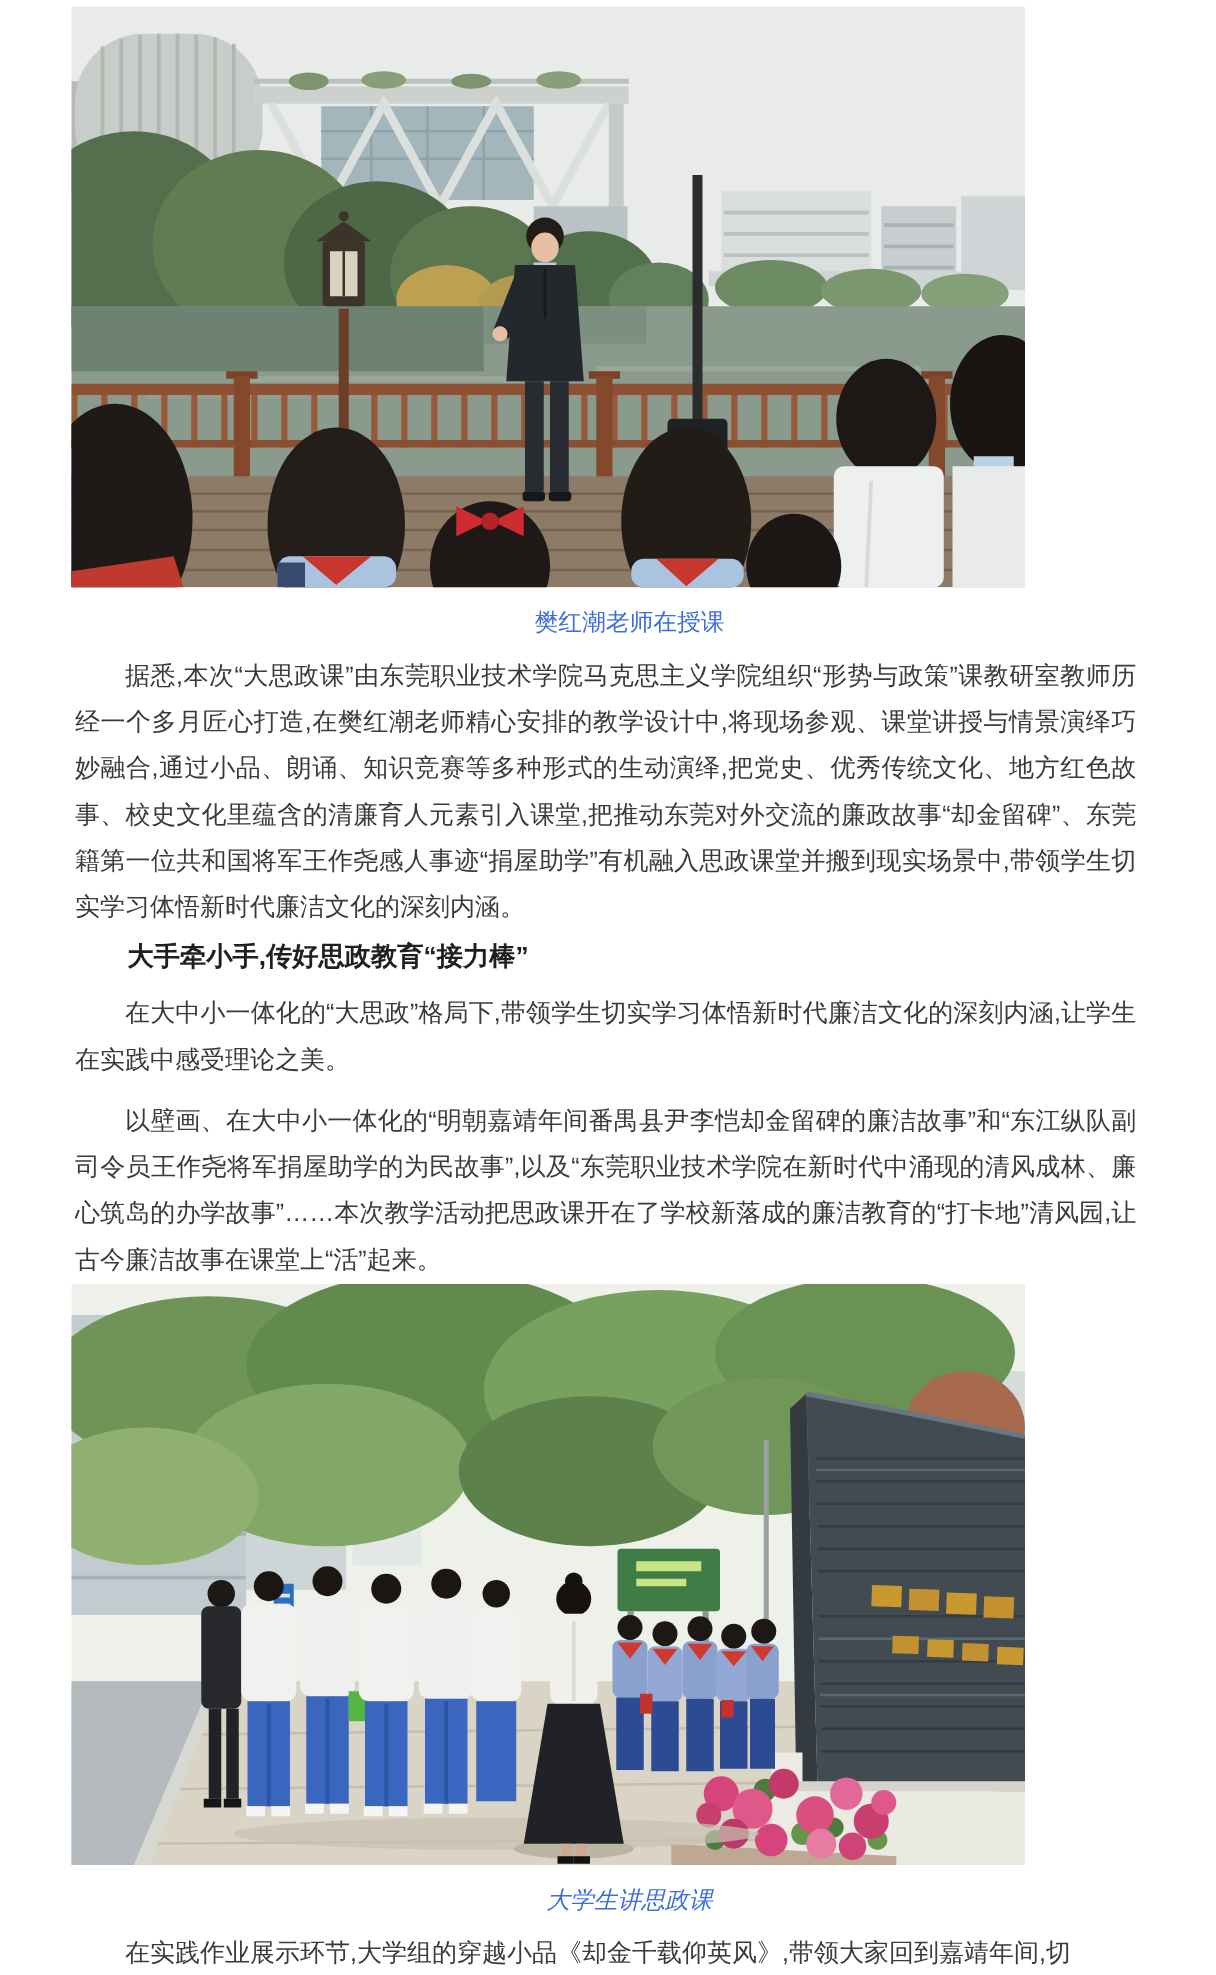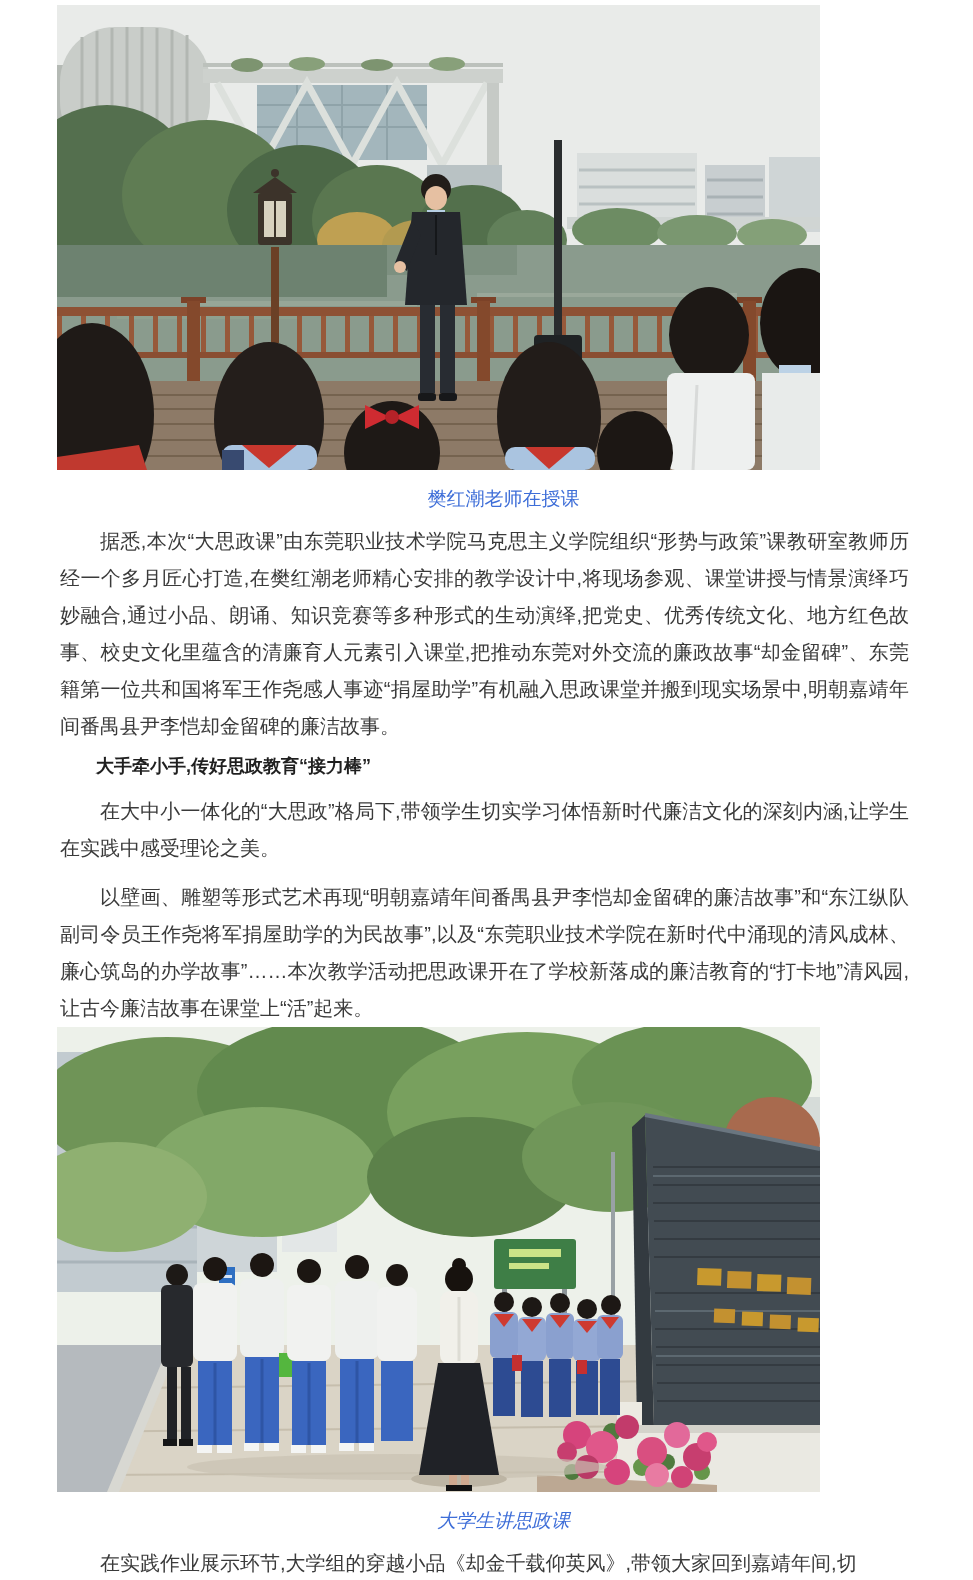--- a/index.html
+++ b/index.html
@@ -34,21 +34,21 @@
     margin: 12px 0 0 60px;
     font-size: 20px;
     line-height: 37px;
     color: #3a3a3a;
     text-align: justify;
     text-indent: 2em;
   }
   .section-heading {
     width: 849px;
     margin: 6px 0 0 60px;
-    font-size: 18px;
+    font-size: 21px;
     line-height: 30px;
     font-weight: bold;
     color: #1f1f1f;
     text-indent: 2em;
   }
 </style>
 </head>
 <body>
 
 <figure class="photo photo-1">
@@ -202,27 +202,27 @@
       <ellipse cx="492" cy="412" rx="52" ry="75" fill="#221c19"></ellipse>
       <rect x="448" y="442" width="90" height="23" rx="10" fill="#aac4e0"></rect>
       <polygon points="468,442 518,442 492,464" fill="#c8372e"></polygon>
       <ellipse cx="578" cy="448" rx="38" ry="42" fill="#1c1714"></ellipse>
     </g>
   </svg>
 </figure>
 
 <div class="caption">樊红潮老师在授课</div>
 
-<p class="body-para">据悉,本次“大思政课”由东莞职业技术学院马克思主义学院组织“形势与政策”课教研室教师历经一个多月匠心打造,在樊红潮老师精心安排的教学设计中,将现场参观、课堂讲授与情景演绎巧妙融合,通过小品、朗诵、知识竞赛等多种形式的生动演绎,把党史、优秀传统文化、地方红色故事、校史文化里蕴含的清廉育人元素引入课堂,把推动东莞对外交流的廉政故事“却金留碑”、东莞籍第一位共和国将军王作尧感人事迹“捐屋助学”有机融入思政课堂并搬到现实场景中,明朝嘉靖年间番禺县尹李恺却金留碑的廉洁故事。</p>
+<p class="body-para">据悉,本次“大思政课”由东莞职业技术学院马克思主义学院组织“形势与政策”课教研室教师历经一个多月匠心打造,在樊红潮老师精心安排的教学设计中,将现场参观、课堂讲授与情景演绎巧妙融合,通过小品、朗诵、知识竞赛等多种形式的生动演绎,把党史、优秀传统文化、地方红色故事、校史文化里蕴含的清廉育人元素引入课堂,把推动东莞对外交流的廉政故事“却金留碑”、东莞籍第一位共和国将军王作尧感人事迹“捐屋助学”有机融入思政课堂并搬到现实场景中,带领学生切实学习体悟新时代廉洁文化的深刻内涵。</p>
 
 <h2 class="section-heading">大手牵小手,传好思政教育“接力棒”</h2>
 
 <p class="body-para">在大中小一体化的“大思政”格局下,带领学生切实学习体悟新时代廉洁文化的深刻内涵,让学生在实践中感受理论之美。</p>
 
-<p class="body-para">以壁画、雕塑等形式艺术再现“明朝嘉靖年间番禺县尹李恺却金留碑的廉洁故事”和“东江纵队副司令员王作尧将军捐屋助学的为民故事”,以及“东莞职业技术学院在新时代中涌现的清风成林、廉心筑岛的办学故事”……本次教学活动把思政课开在了学校新落成的廉洁教育的“打卡地”清风园,让古今廉洁故事在课堂上“活”起来。</p>
+<p class="body-para">以壁画、在大中小一体化的“明朝嘉靖年间番禺县尹李恺却金留碑的廉洁故事”和“东江纵队副司令员王作尧将军捐屋助学的为民故事”,以及“东莞职业技术学院在新时代中涌现的清风成林、廉心筑岛的办学故事”……本次教学活动把思政课开在了学校新落成的廉洁教育的“打卡地”清风园,让古今廉洁故事在课堂上“活”起来。</p>
 
 <figure class="photo photo-2">
   <svg viewBox="0 0 763 465" xmlns="http://www.w3.org/2000/svg">
     <rect x="0" y="0" width="763" height="465" fill="#edf1ea"></rect>
 
     <g>
       <rect x="0" y="25" width="140" height="240" fill="#c2cbd0"></rect>
       <g stroke="#a9b4ba" stroke-width="3">
         <line x1="0" y1="60" x2="140" y2="60"></line>
           <line x1="0" y1="95" x2="140" y2="95"></line>

